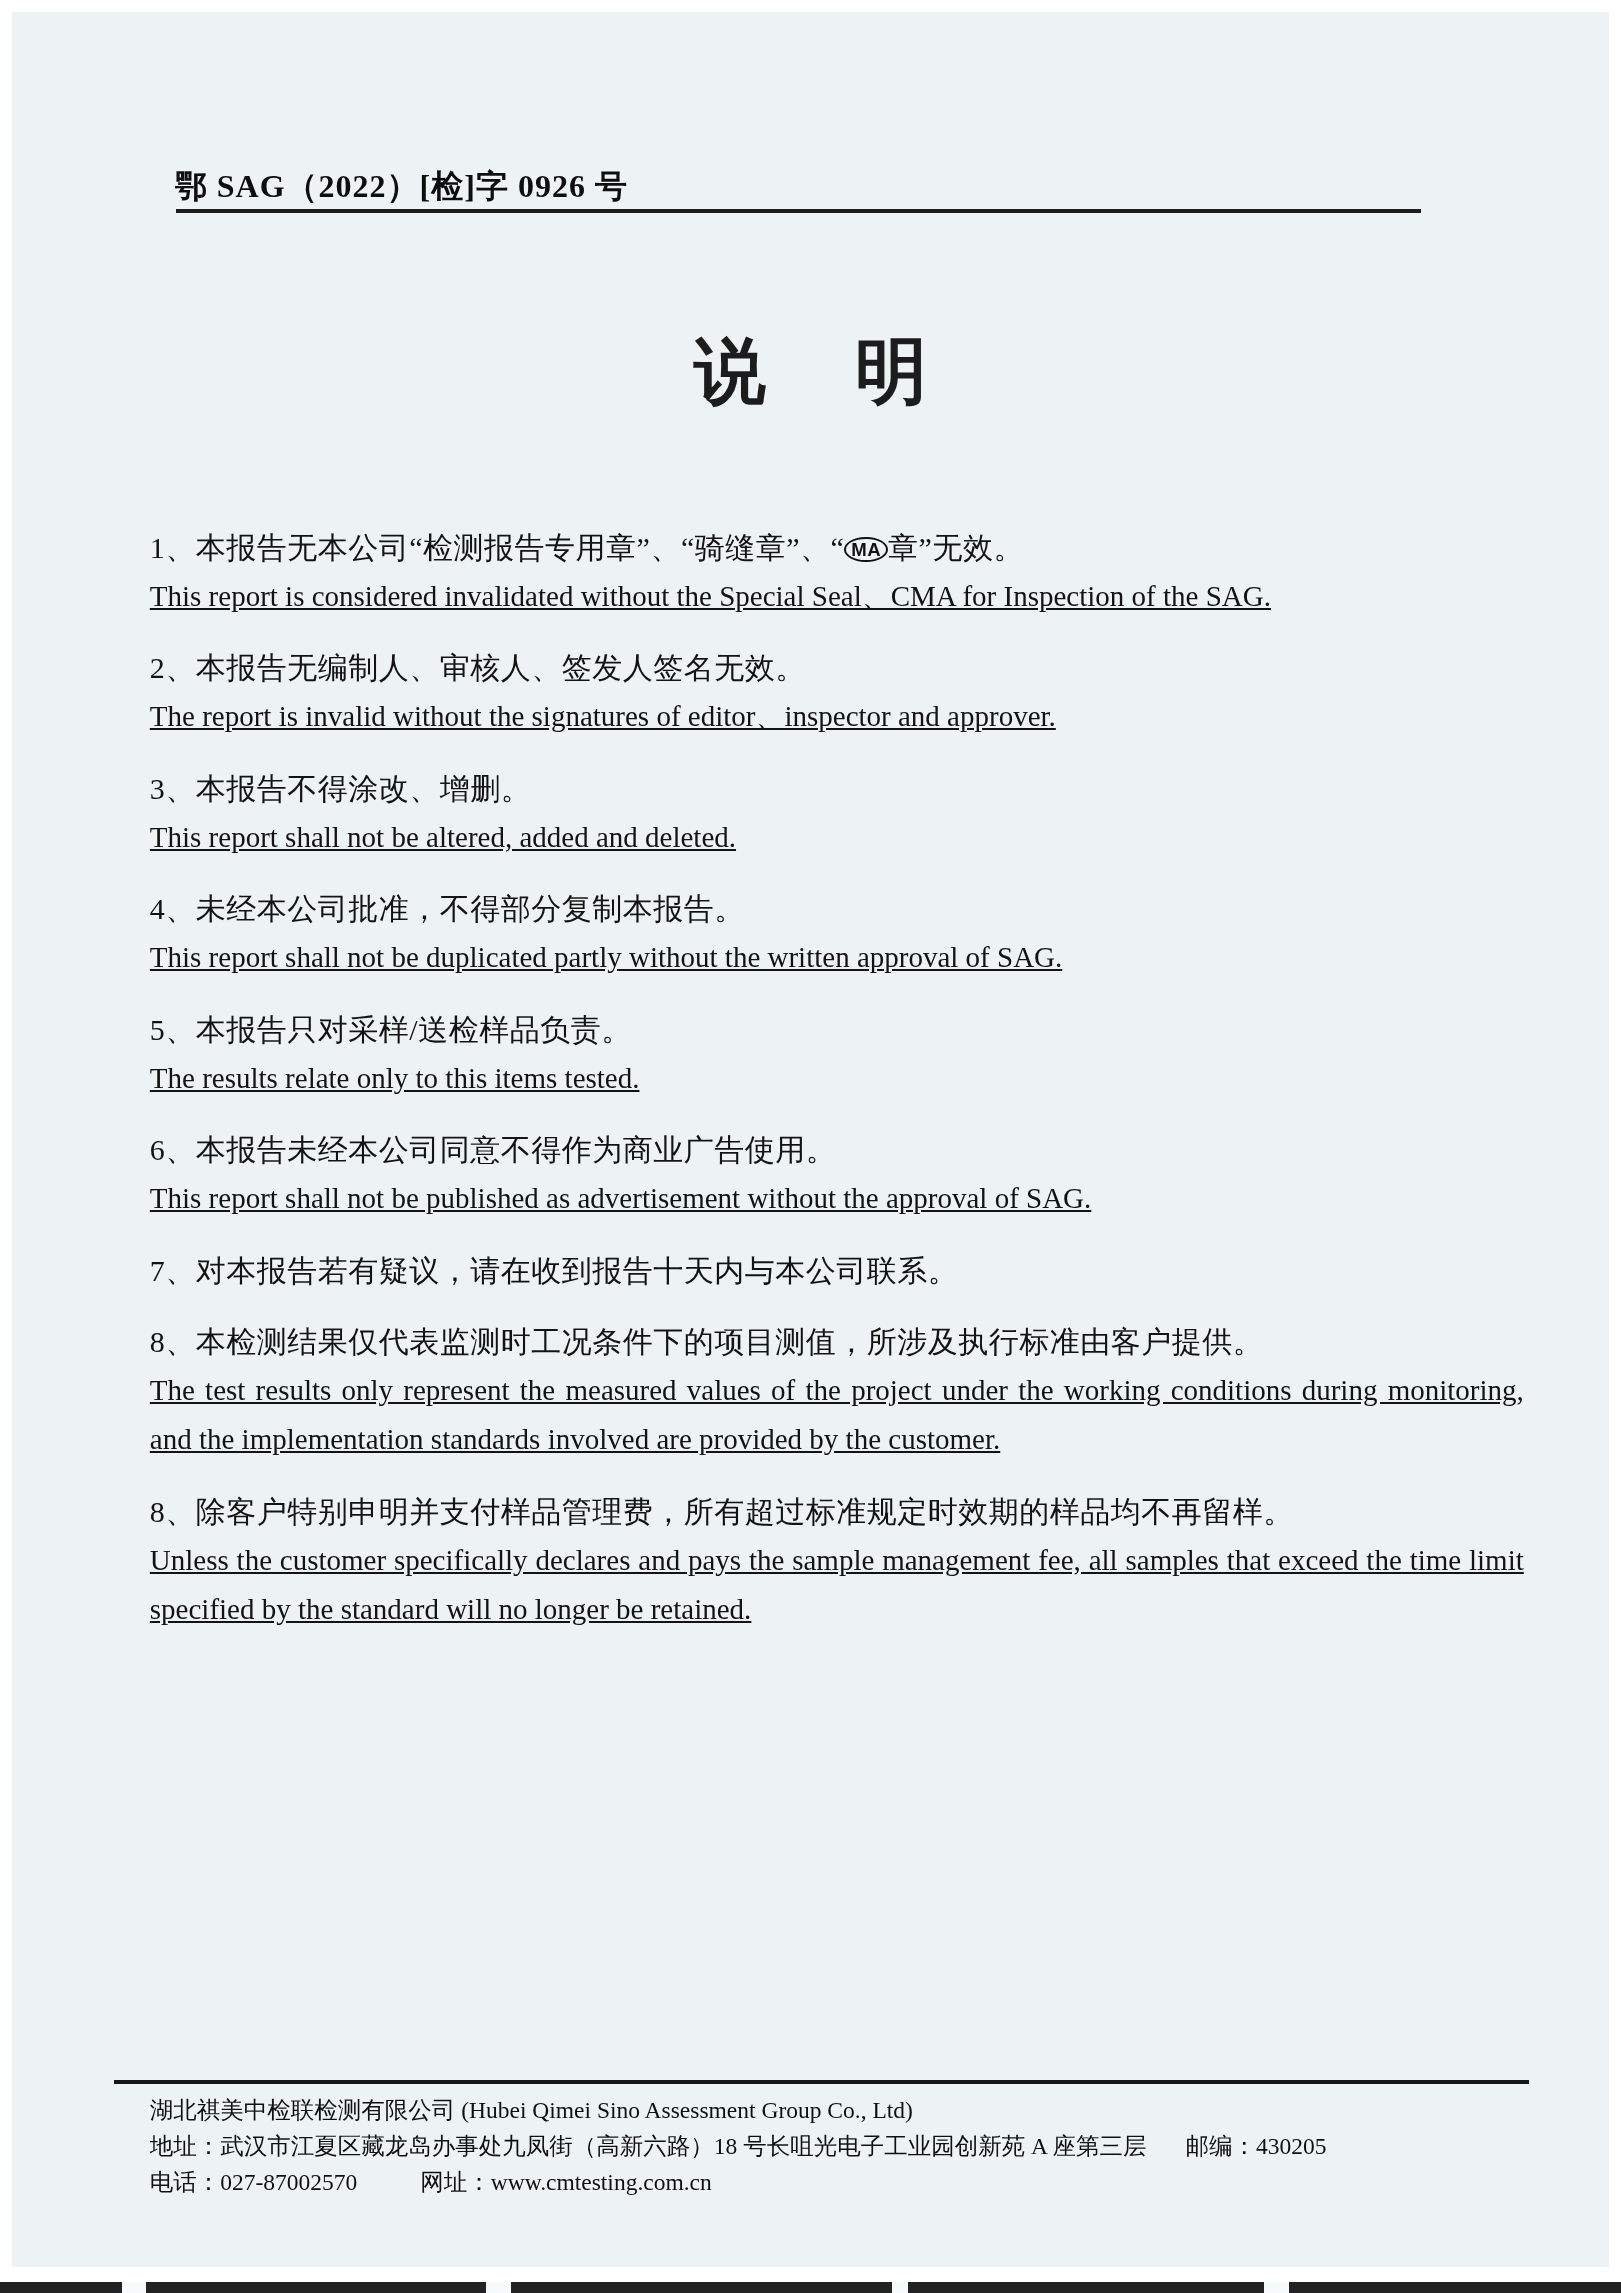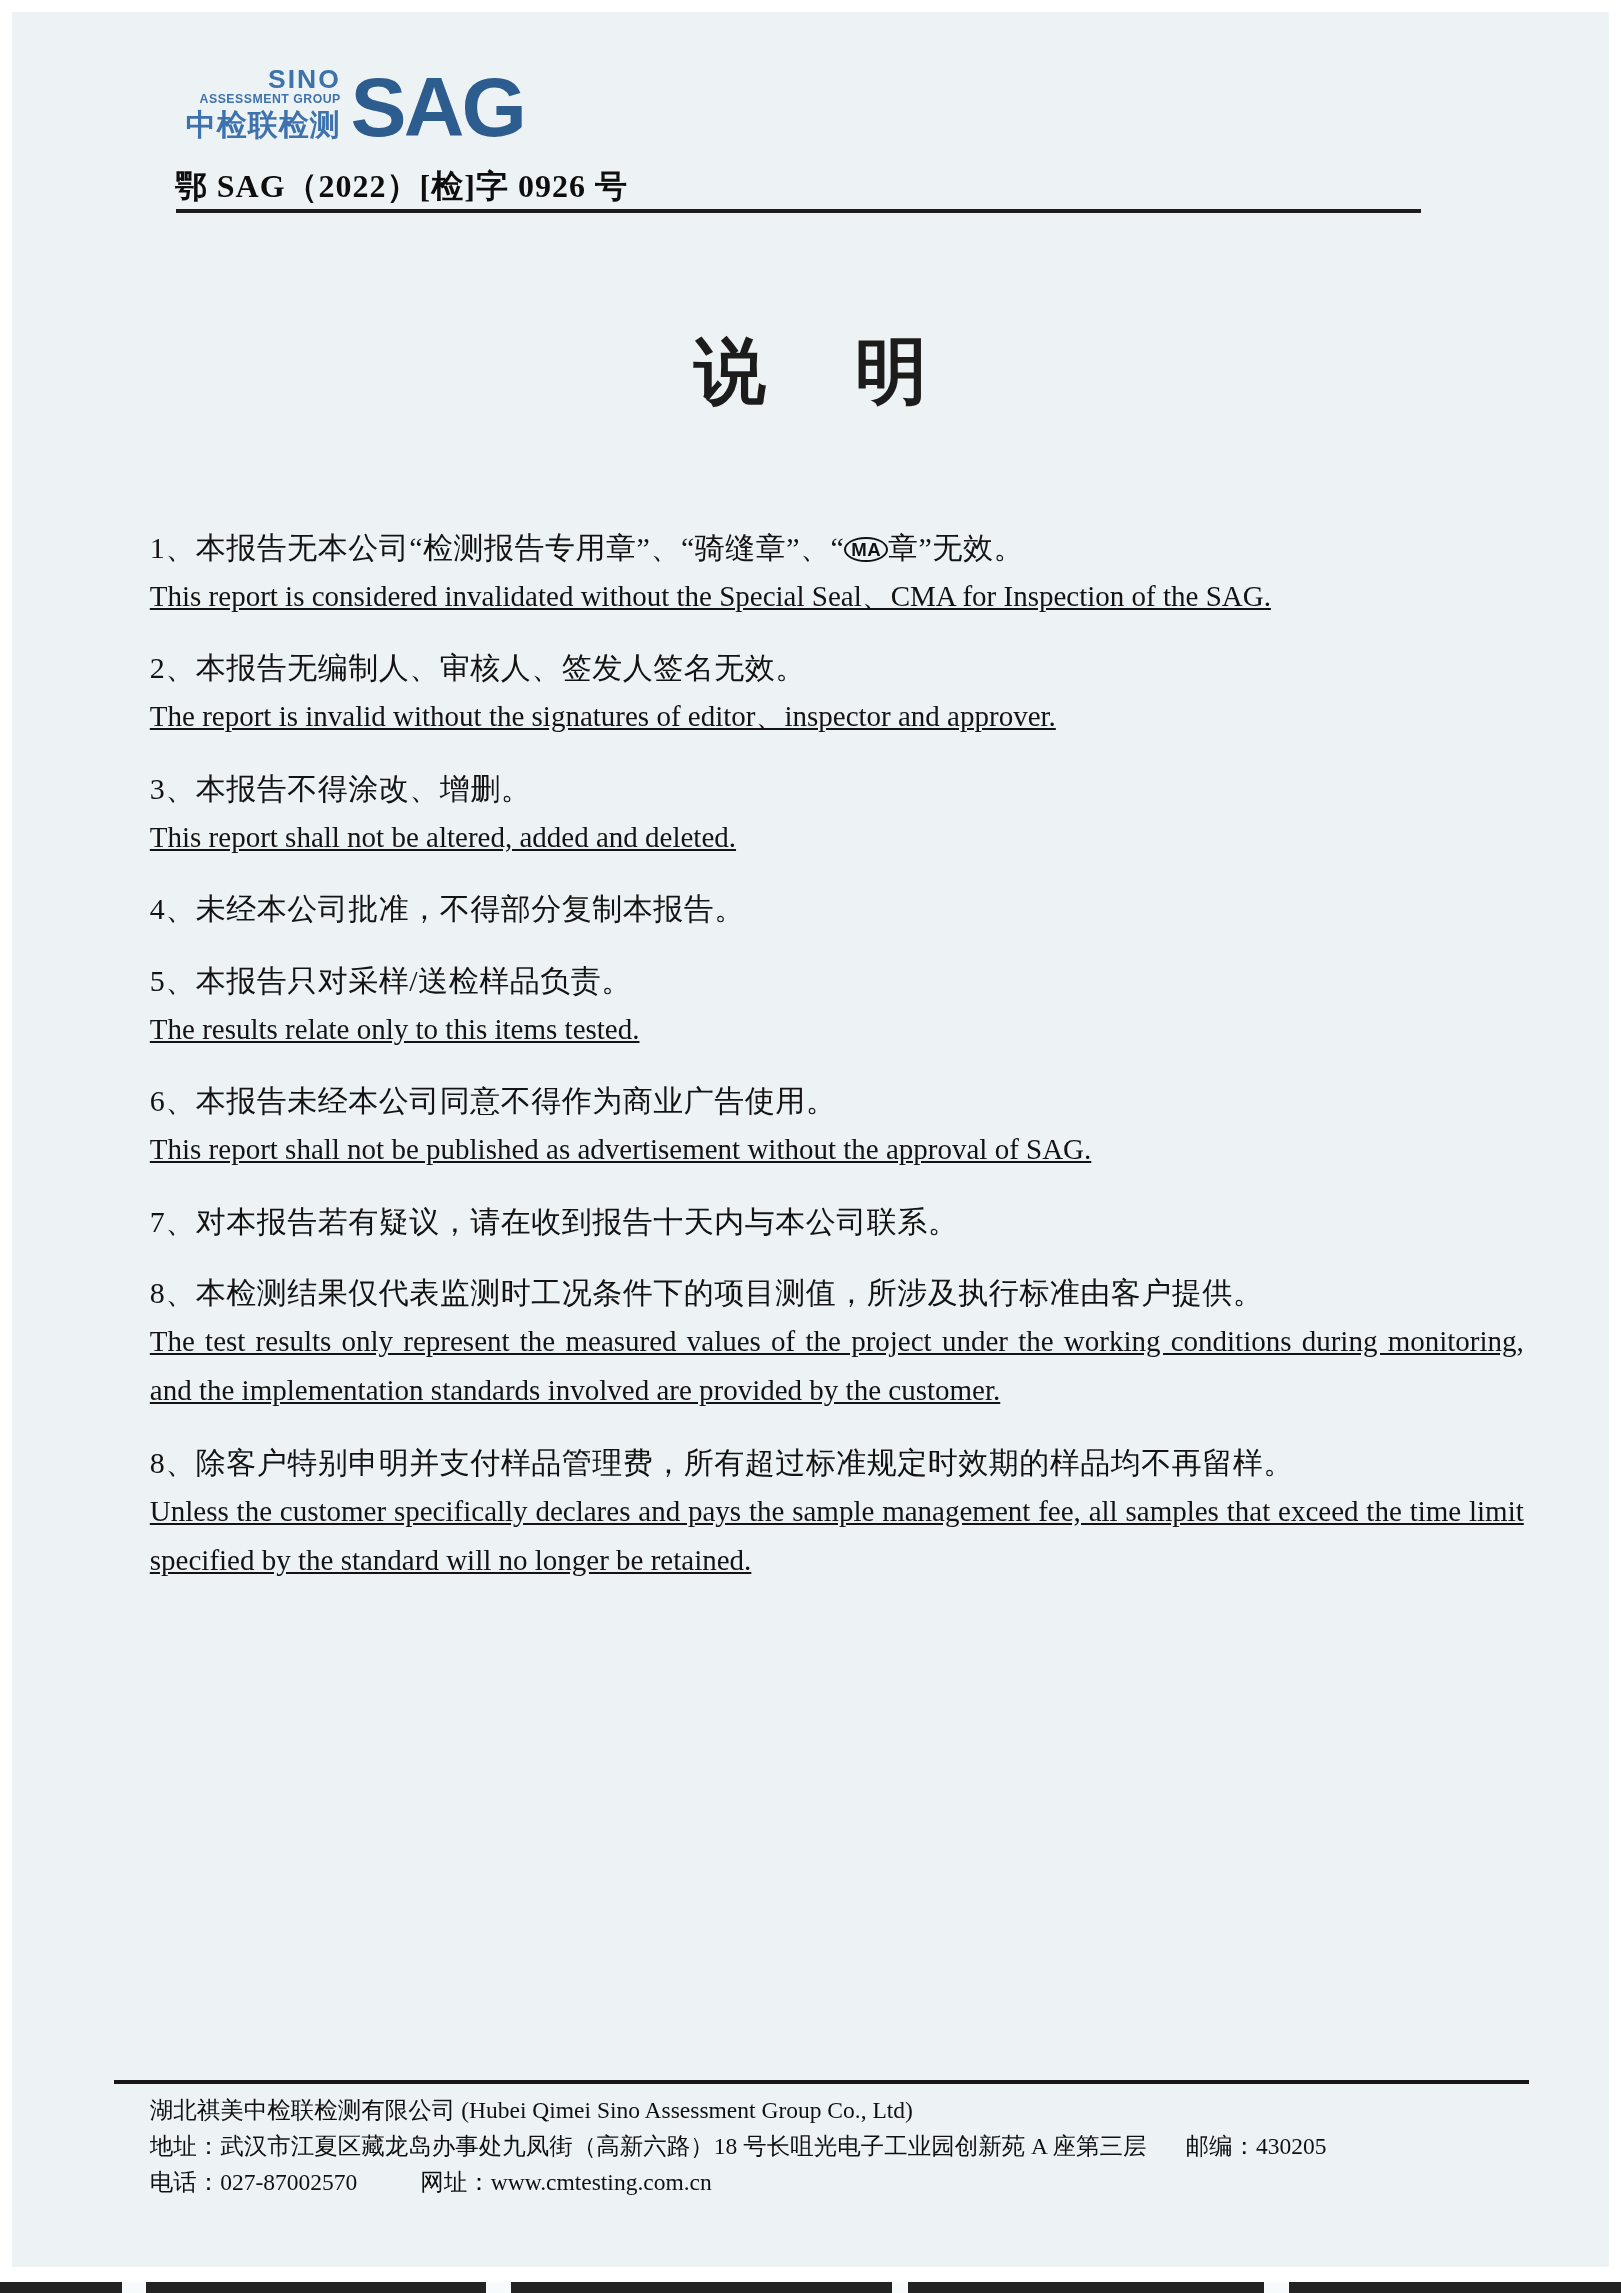--- a/index.html
+++ b/index.html
@@ -60,28 +60,20 @@
       #232323 56%,#232323 78%,#f6fafa 78%,#f6fafa 79.5%,
       #232323 79.5%,#232323 100%);
   }
 </style>
 </head>
 <body>
 
 <div class="scan">
   <div class="page">
 
-    <div class="logo">
-      <div class="logo-stack">
-        <div class="logo-sino">SINO</div>
-        <div class="logo-group">ASSESSMENT GROUP</div>
-        <div class="logo-zh">中检联检测</div>
-      </div>
-      <div class="logo-sag">SAG</div>
-    </div>
 
     <div class="doc-number">鄂 SAG（2022）[检]字 0926 号</div>
     <div class="header-rule"></div>
 
     <div class="page-title">说 明</div>
 
     <div class="notes">
 
       <div class="note">
         <div class="note-zh"><span>1、本报告无本公司“检测报告专用章”、“骑缝章”、“</span><span class="cma-badge">MA</span><span>章”无效。</span></div>
@@ -93,20 +85,21 @@
         <div class="note-en">The report is invalid without the signatures of editor、inspector and approver.</div>
       </div>
 
       <div class="note">
         <div class="note-zh">3、本报告不得涂改、增删。</div>
         <div class="note-en">This report shall not be altered, added and deleted.</div>
       </div>
 
       <div class="note">
         <div class="note-zh">4、未经本公司批准，不得部分复制本报告。</div>
+        <div class="note-en">This report shall not be duplicated partly without the written approval of SAG.</div>
       </div>
 
       <div class="note">
         <div class="note-zh">5、本报告只对采样/送检样品负责。</div>
         <div class="note-en">The results relate only to this items tested.</div>
       </div>
 
       <div class="note">
         <div class="note-zh">6、本报告未经本公司同意不得作为商业广告使用。</div>
         <div class="note-en">This report shall not be published as advertisement without the approval of SAG.</div>

